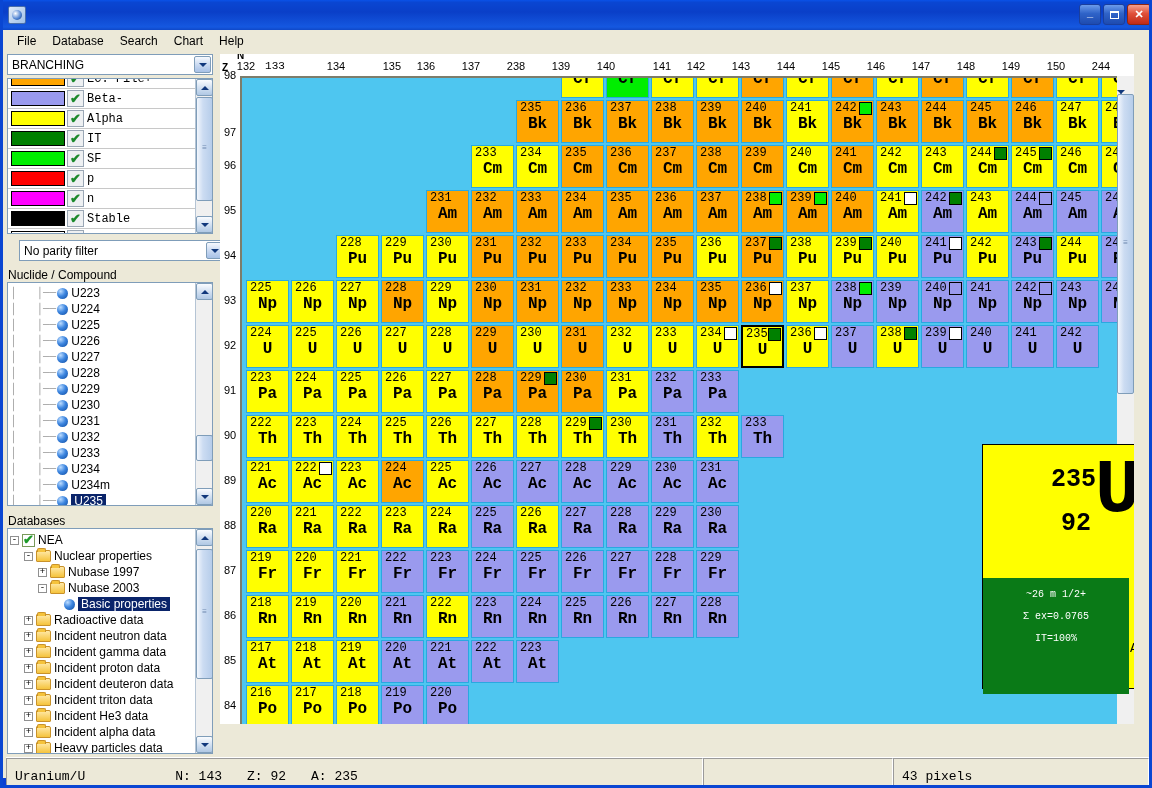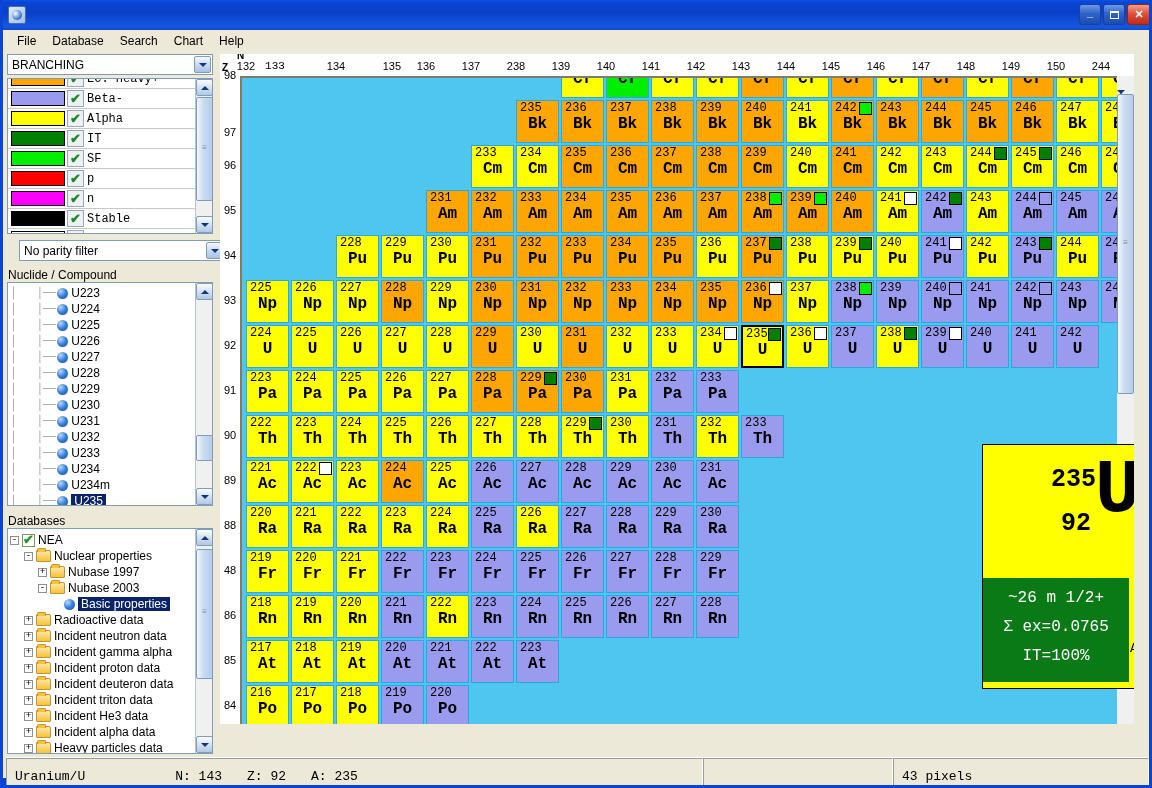--- a/index.html
+++ b/index.html
@@ -180,22 +180,22 @@
   
   #popup {
     position:absolute; left:740px; top:366px; width:300px; height:245px;
     background:#ffff00; border:1px solid #000; z-index:50;
     font-family:"Liberation Mono", monospace;
   }
   #popup .pa { position:absolute; left:68px; top:20px; font-size:25px; font-weight:bold; color:#000;}
   #popup .psym { position:absolute; left:112px; top:8px; font-size:76px; font-weight:bold; color:#000; line-height:76px;}
   #popup .pz { position:absolute; left:78px; top:64px; font-size:25px; font-weight:bold; color:#000;}
   #popup .isobox {
-    position:absolute; left:0; top:133px; width:146px; height:104px;
-    background:#0a7a17; color:#fff; font-size:16px; text-align:center;
+    position:absolute; left:0; top:133px; width:146px; height:116px;
+    background:#0a7a17; color:#fff; font-size:10px; text-align:center;
   }
   #popup .isobox div { margin-top:11px; }
   #popup .rightinfo { position:absolute; left:148px; top:133px; width:152px; font-size:13px; color:#000; text-align:center;}
   #popup .rightinfo div { margin-top:11px; white-space:nowrap; }
   #popup .rightinfo div:nth-child(3){ margin-left:-6px; }
 
   
   #vsb-chart { position:absolute; right:0; top:22px; width:17px; height:648px; background:#f0f0f0; }
   
   #statusbar {
@@ -253,21 +253,21 @@
         <span class="arrow">
             <span class="caret"></span>
           </span>
       </div>
 
       <div id="legendbox">
         <div id="legendlist">
             <div class="lrow">
               <div class="lswatch" style="background:#ffa500"></div>
               <div class="lcheck">✔</div>
-              <div class="llabel">EC. Heavy+</div>
+              <div class="llabel">EC. File+</div>
             </div>
             <div class="lrow">
               <div class="lswatch" style="background:#9a9aee"></div>
               <div class="lcheck">✔</div>
               <div class="llabel">Beta-</div>
             </div>
             <div class="lrow">
               <div class="lswatch" style="background:#ffff00"></div>
               <div class="lcheck">✔</div>
               <div class="llabel">Alpha</div>
@@ -452,21 +452,21 @@
             <div class="tnode">
               <span style="display:inline-block;width:14px"></span>
               <span class="texpand">+</span>
               <span class="tfolder"></span>
               <span>Incident neutron data</span>
             </div>
             <div class="tnode">
               <span style="display:inline-block;width:14px"></span>
               <span class="texpand">+</span>
               <span class="tfolder"></span>
-              <span>Incident gamma alpha</span>
+              <span>Incident gamma data</span>
             </div>
             <div class="tnode">
               <span style="display:inline-block;width:14px"></span>
               <span class="texpand">+</span>
               <span class="tfolder"></span>
               <span>Incident proton data</span>
             </div>
             <div class="tnode">
               <span style="display:inline-block;width:14px"></span>
               <span class="texpand">+</span>
@@ -520,21 +520,21 @@
           <div id="zlabel">Z</div>
         <div class="xtick" style="left: 6px;">132</div>
             <div class="xtick" style="left: 35px; font-family: Liberation Mono, monospace;">133</div>
             <div class="xtick" style="left: 96px;">134</div>
             <div class="xtick" style="left: 141px; text-align: right;">135</div>
             <div class="xtick" style="left: 186px;">136</div>
             <div class="xtick" style="left: 231px;">137</div>
             <div class="xtick" style="left: 276px;">238</div>
             <div class="xtick" style="left: 321px;">139</div>
             <div class="xtick" style="left: 366px;">140</div>
-            <div class="xtick" style="left: 411px;">141</div>
+            <div class="xtick" style="left: 422px;">141</div>
             <div class="xtick" style="left: 456px;">142</div>
             <div class="xtick" style="left: 501px;">143</div>
             <div class="xtick" style="left: 546px;">144</div>
             <div class="xtick" style="left: 591px;">145</div>
             <div class="xtick" style="left: 636px;">146</div>
             <div class="xtick" style="left: 681px;">147</div>
             <div class="xtick" style="left: 726px;">148</div>
             <div class="xtick" style="left: 771px;">149</div>
             <div class="xtick" style="left: 816px;">150</div>
             <div class="xtick" style="left: 861px;">244</div>
@@ -546,21 +546,21 @@
             <div class="ytick" style="top: 50px;">97</div>
             <div class="ytick" style="top: 83px;">96</div>
             <div class="ytick" style="top: 128px;">95</div>
             <div class="ytick" style="top: 173px;">94</div>
             <div class="ytick" style="top: 218px;">93</div>
             <div class="ytick" style="top: 263px;">92</div>
             <div class="ytick" style="top: 308px;">91</div>
             <div class="ytick" style="top: 353px;">90</div>
             <div class="ytick" style="top: 398px;">89</div>
             <div class="ytick" style="top: 443px;">88</div>
-            <div class="ytick" style="top: 488px;">48</div>
+            <div class="ytick" style="top: 488px;">87</div>
             <div class="ytick" style="top: 533px;">86</div>
             <div class="ytick" style="top: 578px;">85</div>
             <div class="ytick" style="top: 623px;">84</div>
           </div>
 
         <div id="grid">
           <div id="cells">
               <div class="cell" style="left: 319px; top: -23px; background: rgb(255, 255, 0);">
                 <span class="sym">Cf</span>
               </div>

